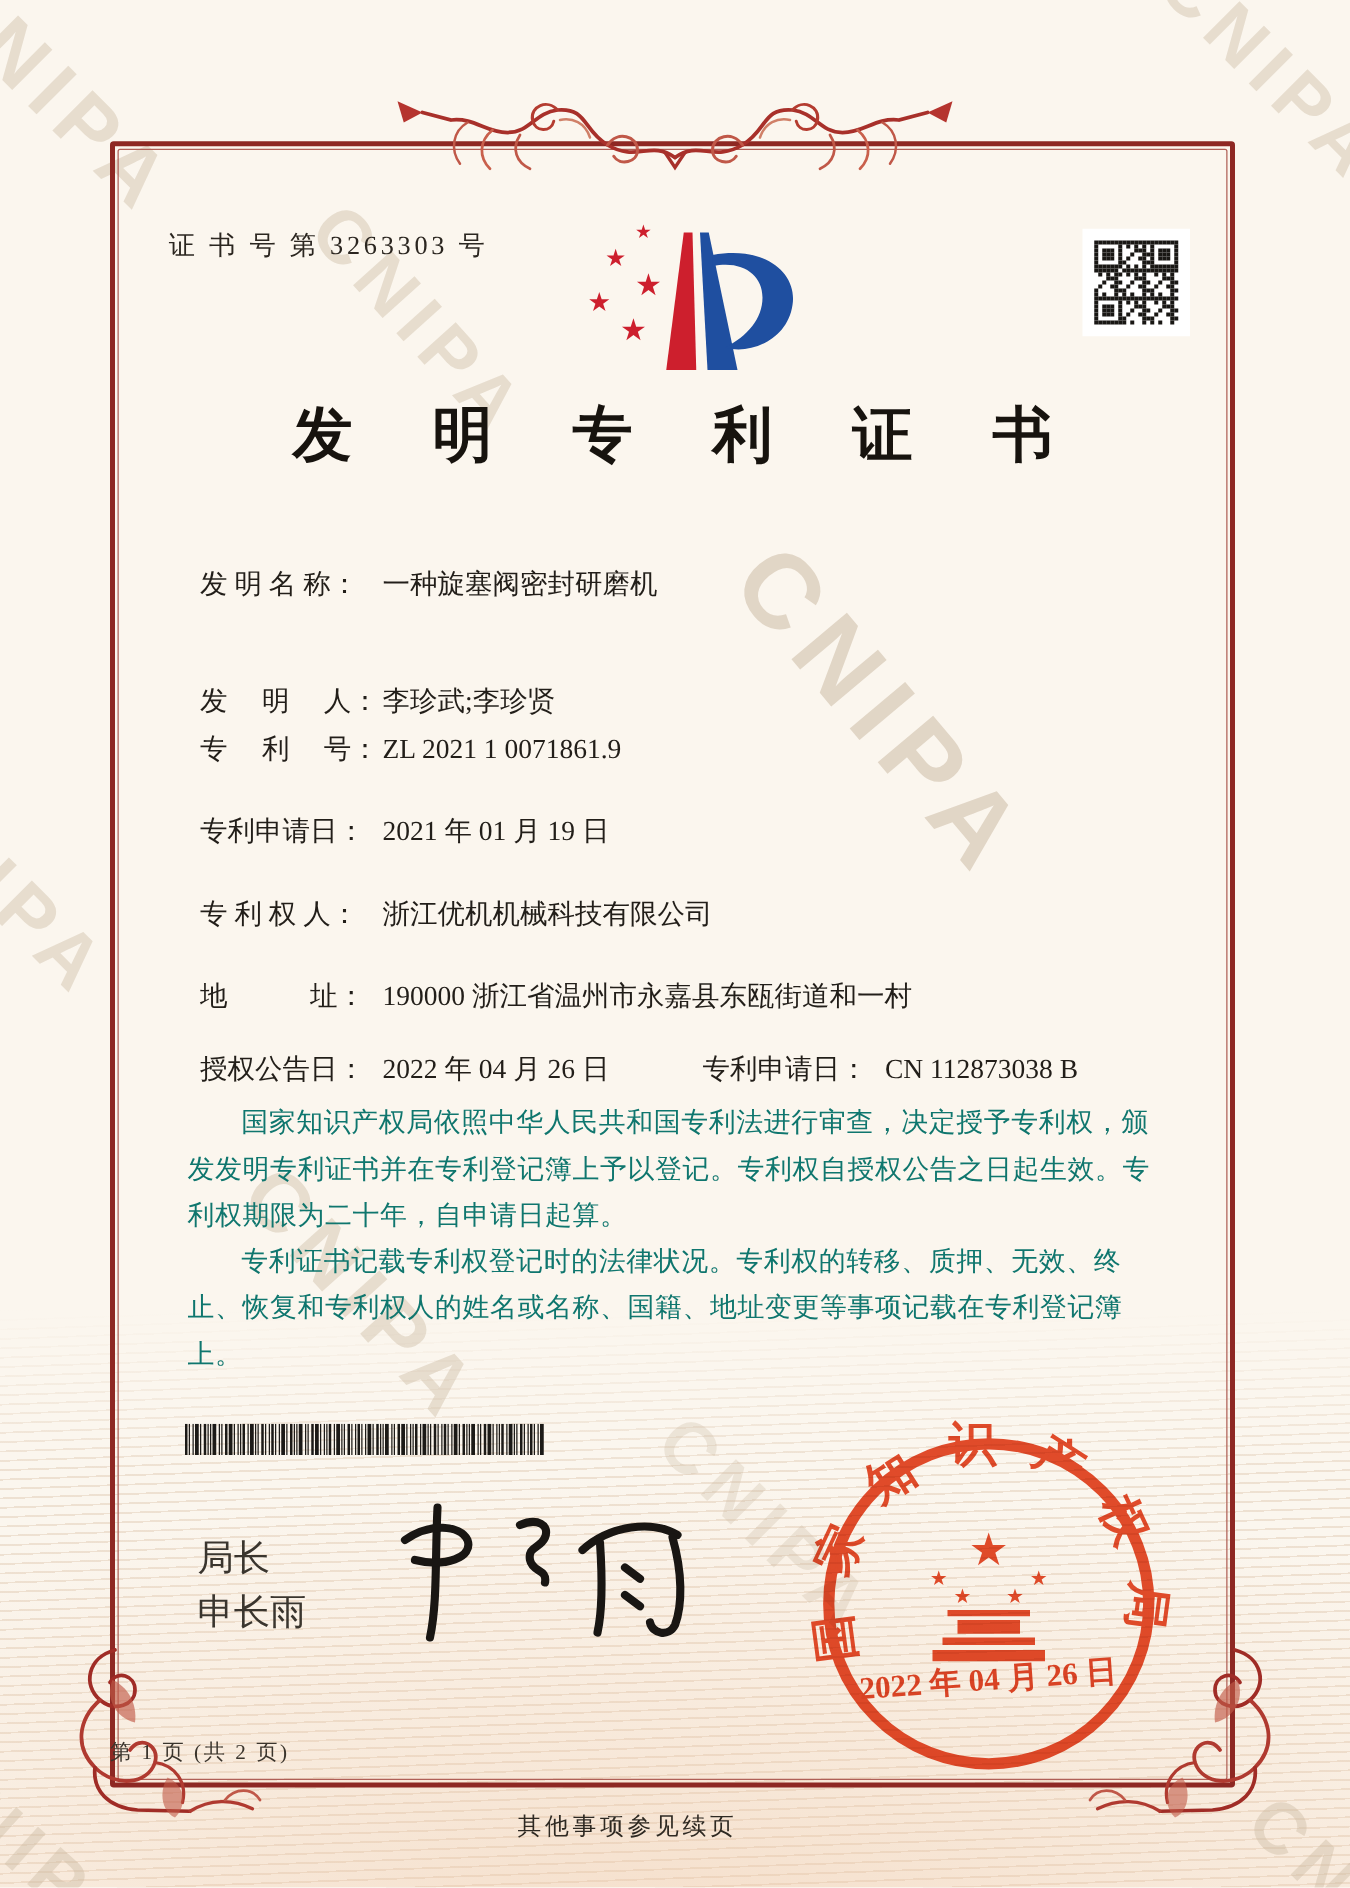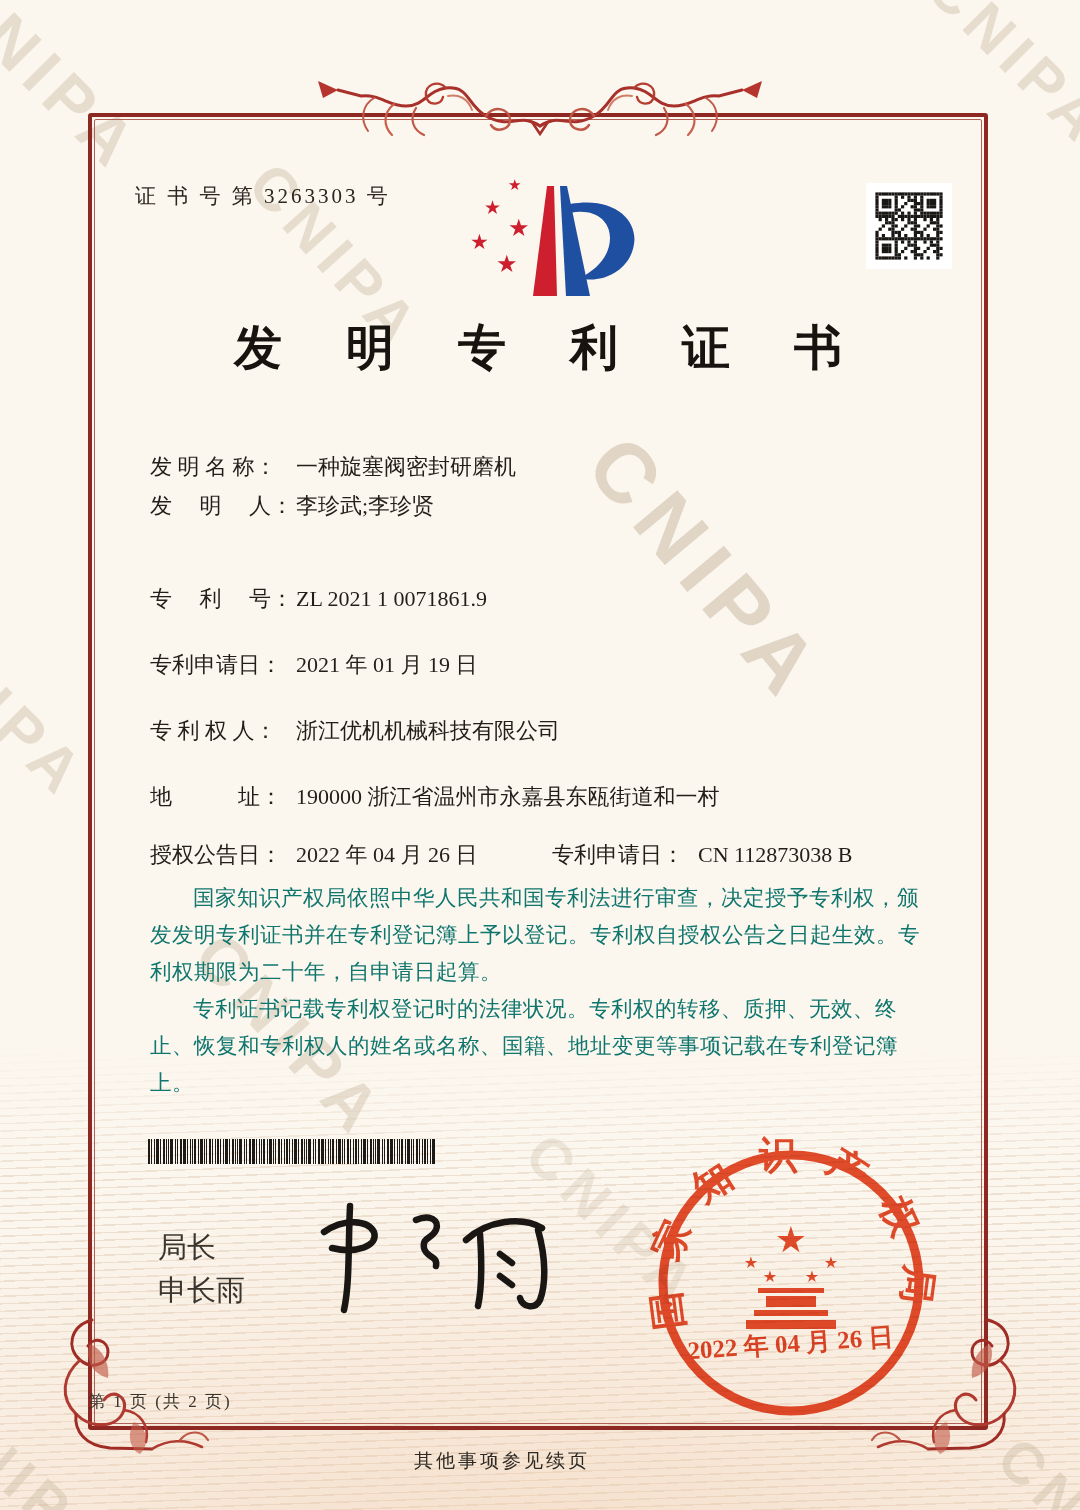--- a/index.html
+++ b/index.html
@@ -49,21 +49,21 @@
   .logo{left:452px;top:176px;width:190px;height:132px;}
   .logo .star{position:absolute;color:#cd1f2d;line-height:1;font-family:"DejaVu Sans",sans-serif;}
   .qr{left:866px;top:183px;width:86px;height:86px;background:#fff;padding:3px;box-sizing:border-box;}
   .doc-title{
     left:88px;top:316px;width:900px;text-align:center;
     font-size:48px;font-weight:600;letter-spacing:26px;text-indent:26px;color:#17130e;
   }
 
   
   .field-row{left:150px;width:800px;height:30px;font-size:22px;white-space:nowrap;}
-  .field-row .lbl{display:inline-block;min-width:146px;}
+  .field-row .lbl{display:inline-block;min-width:146px;margin-left:10px;}
   .field-pair2{position:absolute;left:402px;top:0;}
   
   .body-text{
     left:150px;top:880px;width:786px;
     font-size:21.5px;line-height:37px;letter-spacing:.5px;color:#0f766e;
   }
   .body-text p{margin:0;text-indent:2em;}
 
   
   .barcode{left:148px;top:1139px;width:290px;height:25px;}
@@ -412,21 +412,21 @@
     <rect x="16" y="22" width="1" height="1" fill="#191714"></rect>
     <rect x="18" y="22" width="1" height="1" fill="#191714"></rect>
     <rect x="21" y="22" width="1" height="1" fill="#191714"></rect>
   </svg>
 
 <div class="abs doc-title">发 明 专 利 证 书</div>
 
 <div class="abs field-row" style="top:452px;">
   <span class="lbl">发 明 名 称：</span><span>一种旋塞阀密封研磨机</span>
 </div>
-<div class="abs field-row" style="top:491px;">
+<div class="abs field-row" style="top:546px;">
   <span class="lbl">发　 明　 人：</span><span>李珍武;李珍贤</span>
 </div>
 <div class="abs field-row" style="top:584px;">
   <span class="lbl">专　 利　 号：</span><span>ZL 2021 1 0071861.9</span>
 </div>
 <div class="abs field-row" style="top:650px;">
   <span class="lbl">专利申请日：</span><span>2021 年 01 月 19 日</span>
 </div>
 <div class="abs field-row" style="top:716px;">
   <span class="lbl">专 利 权 人：</span><span>浙江优机机械科技有限公司</span>

